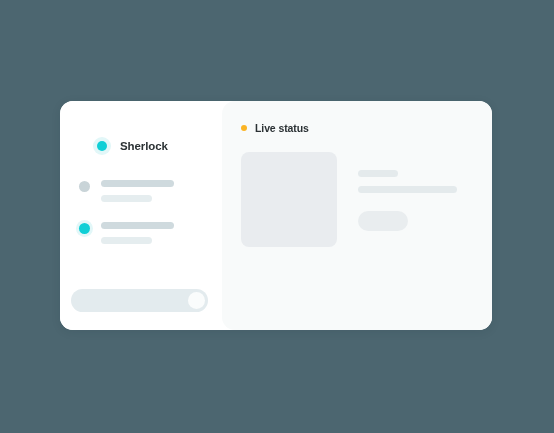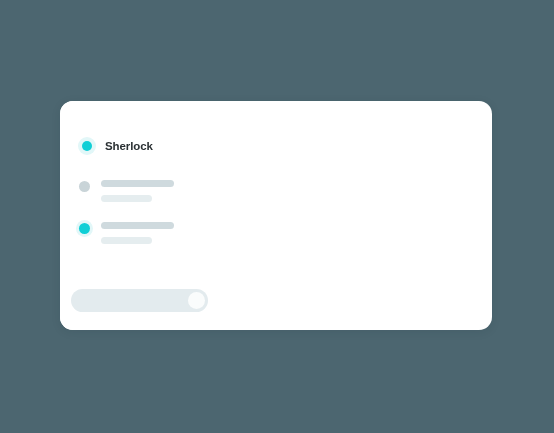--- a/index.html
+++ b/index.html
@@ -40,21 +40,21 @@
   .sidebar {
     position: relative;
     width: 162px;
     height: 100%;
     background: #FFFFFF;
     flex: 0 0 162px;
   }
 
   .brand {
     position: absolute;
-    left: 18px;
+    left: 33px;
     top: 36px;
     display: flex;
     align-items: center;
     gap: 9px;
   }
   .brand-dot {
     position: relative;
     width: 18px;
     height: 18px;
     border-radius: 50%;
@@ -211,15 +211,31 @@
           <span class="bar secondary"></span>
         </span>
       </div>
 
       <div class="toggle">
         <span class="toggle-knob"></span>
       </div>
 
     </div>
 
+    <div class="panel">
+
+      <div class="status">
+        <span class="status-dot"></span>
+        <span class="status-label">Live status</span>
+      </div>
+
+      <div class="thumb"></div>
+
+      <div class="meta">
+        <span class="bar m-short"></span>
+        <span class="bar m-long"></span>
+        <span class="bar m-block"></span>
+      </div>
+
+    </div>
 
   </div>
 </div>
 
 </body></html>

